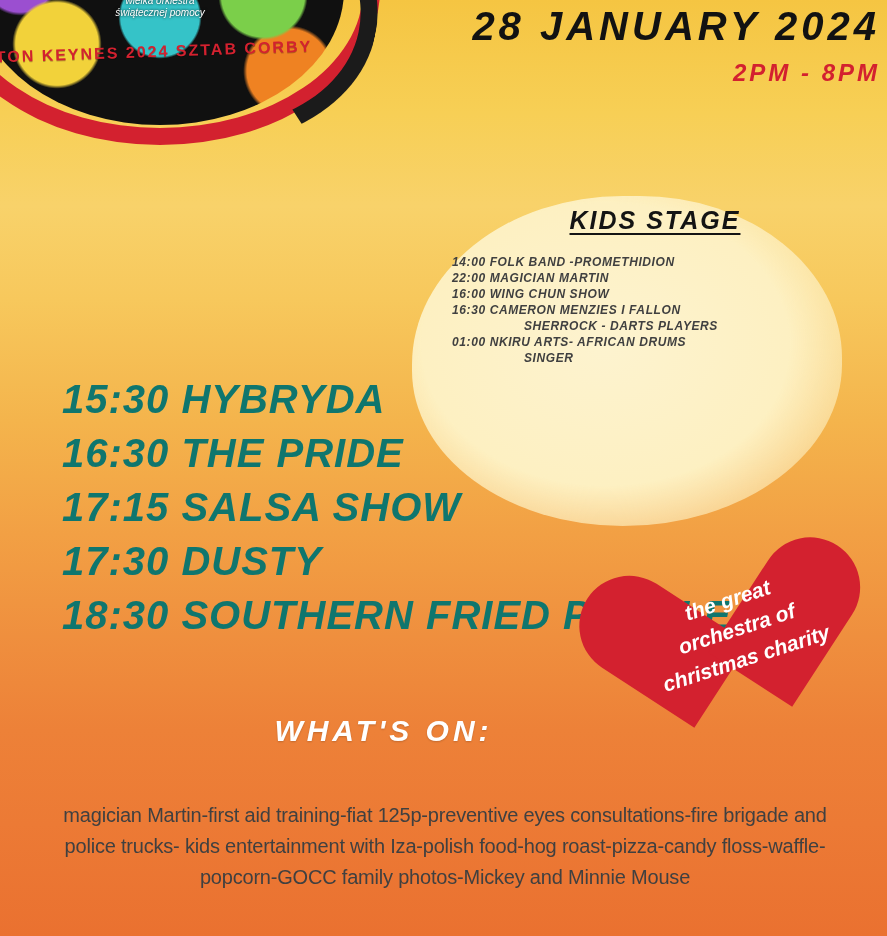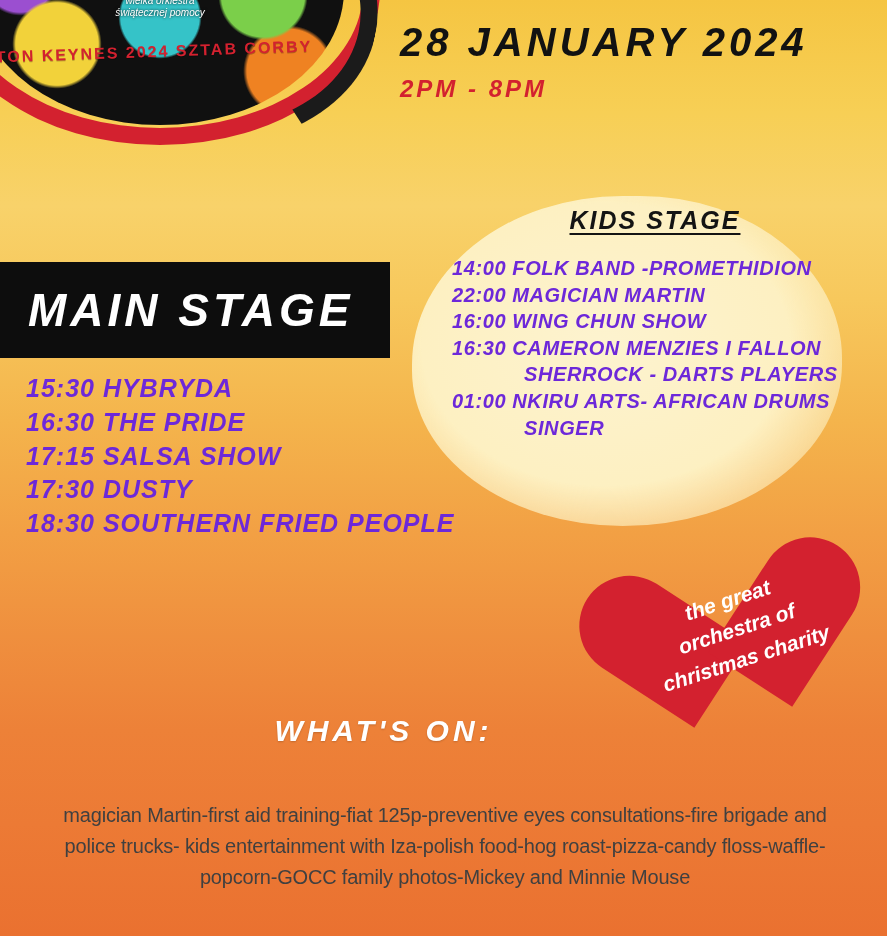--- a/index.html
+++ b/index.html
@@ -101,23 +101,23 @@
     letter-spacing: 2px;
     transform: rotate(-2deg);
     white-space: nowrap;
     text-shadow: 0 1px 0 rgba(0,0,0,.25);
   }
 
   
   .date-block {
     position: absolute;
     left: 400px;
-    top: 20px;
+    top: 4px;
     width: 480px;
-    text-align: left;
+    text-align: right;
   }
   .date-line {
     font-size: 40px;
     font-weight: bold;
     letter-spacing: 4px;
     color: #121212;
     font-style: italic;
     white-space: nowrap;
   }
   .time-line {
@@ -156,25 +156,25 @@
     text-decoration: underline;
     text-underline-offset: 4px;
     margin-bottom: 20px;
   }
   .kids-list {
     list-style: none;
     margin: 0;
     padding: 0 0 0 22px;
   }
   .kids-list li {
-    font-size: 20px;
+    font-size: 12px;
     font-weight: bold;
     font-style: italic;
     letter-spacing: 0.6px;
-    color: #6d28d9;
+    color: #404040;
     line-height: 1.33;
     white-space: nowrap;
   }
   .kids-list li.indented {
     padding-left: 72px;
   }
 
   
   .main-stage-banner {
     position: absolute;
@@ -196,27 +196,28 @@
   }
   .main-list {
     position: absolute;
     left: 26px;
     top: 372px;
     list-style: none;
     margin: 0;
     padding: 0;
   }
   .main-list li {
-    font-size: 25px;
+    font-size: 40px;
     font-weight: bold;
     font-style: italic;
     letter-spacing: 1px;
-    color: #6d28d9;
+    color: #0f766e;
     line-height: 1.35;
     white-space: nowrap;
+    margin-left: 36px;
   }
 
   
   .heart-wrap {
     position: absolute;
     left: 618px;
     top: 554px;
     width: 230px;
     height: 190px;
   }
@@ -321,23 +322,20 @@
       <li>14:00 FOLK BAND -PROMETHIDION</li>
       <li>22:00 MAGICIAN MARTIN</li>
       <li>16:00 WING CHUN SHOW</li>
       <li>16:30 CAMERON MENZIES I FALLON</li>
       <li class="indented">SHERROCK - DARTS PLAYERS</li>
       <li>01:00 NKIRU ARTS- AFRICAN DRUMS</li>
       <li class="indented">SINGER</li>
     </ul>
   </div>
 
-  <div class="main-stage-banner">
-    <span>MAIN STAGE</span>
-  </div>
   <ul class="main-list">
     <li>15:30 HYBRYDA</li>
     <li>16:30 THE PRIDE</li>
     <li>17:15 SALSA SHOW</li>
     <li>17:30 DUSTY</li>
     <li>18:30 SOUTHERN FRIED PEOPLE</li>
   </ul>
 
   <div class="heart-wrap">
     <div class="heart"></div>

